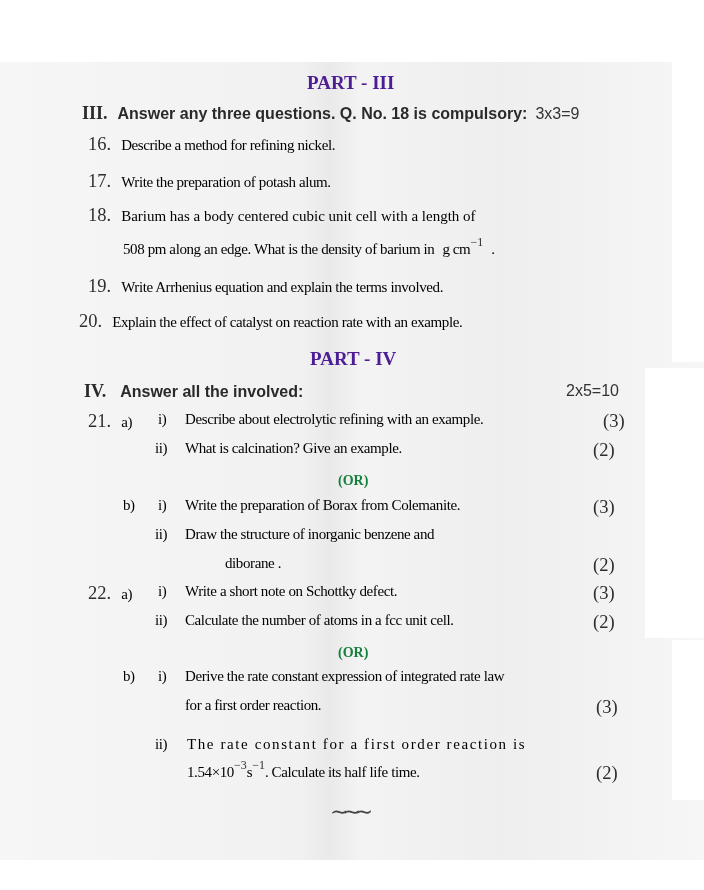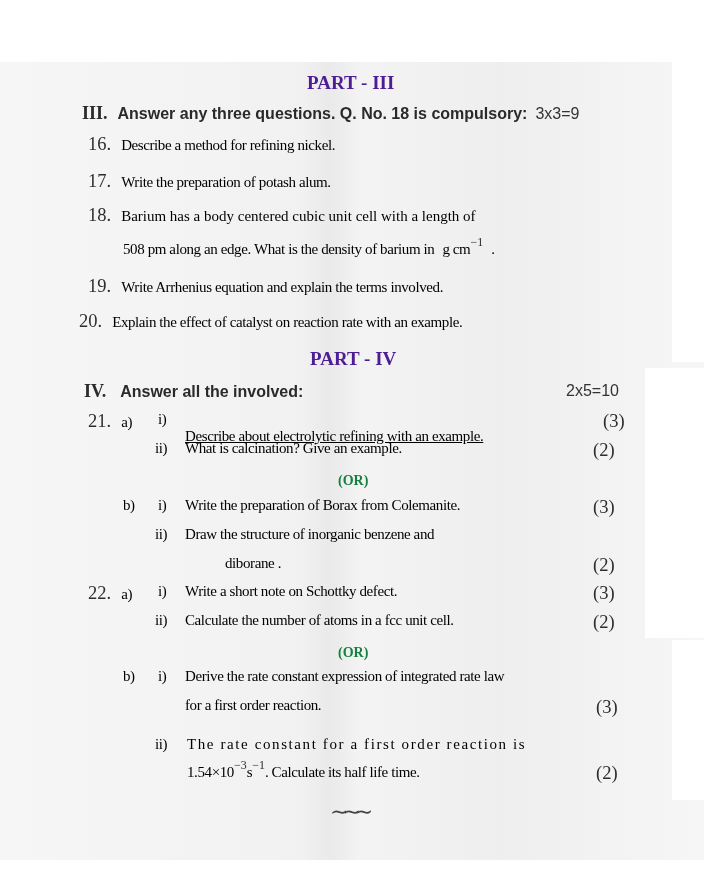--- a/index.html
+++ b/index.html
@@ -87,21 +87,21 @@
   <span class="roman">IV.</span>
   <span class="section-instr" style="margin-left:10px;">Answer all the involved:</span>
 </div>
 <div class="abs marks-sans" style="left:566px; top:382px;">2x5=10</div>
 
 <div class="abs" style="left:88px; top:411px;">
   <span class="qnum">21.</span>
   <span class="q" style="margin-left:6px;">a)</span>
 </div>
 <div class="abs q" style="left:158px; top:411px;">i)</div>
-<div class="abs q" style="left:185px; top:428px;text-decoration:underline;">Describe about electrolytic refining with an example.</div>
+<div class="abs q" style="left:185px; top:411px;">Describe about electrolytic refining with an example.</div>
 <div class="abs marks" style="left:603px; top:411px;">(3)</div>
 
 <div class="abs q" style="left:155px; top:440px;">ii)</div>
 <div class="abs q" style="left:185px; top:440px;">What is calcination? Give an example.</div>
 <div class="abs marks" style="left:593px; top:440px;">(2)</div>
 
 <div class="abs or" style="left:338px; top:473px;">(OR)</div>
 
 <div class="abs q" style="left:123px; top:497px;">b)</div>
 <div class="abs q" style="left:158px; top:497px;">i)</div>

